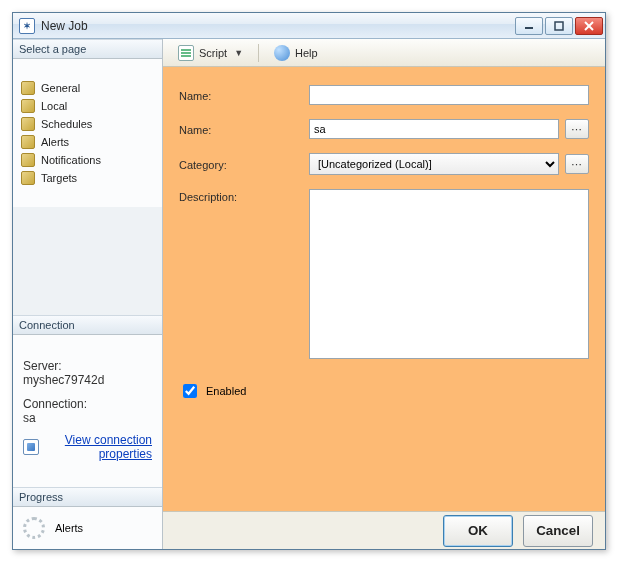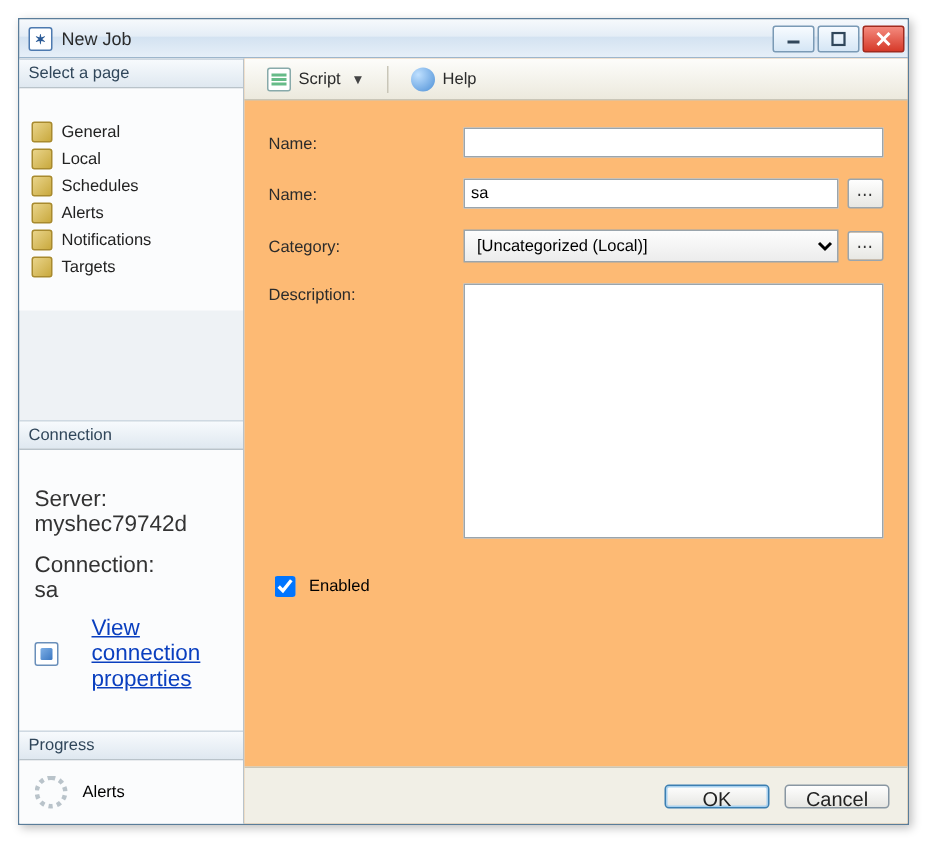--- a/index.html
+++ b/index.html
@@ -89,25 +89,25 @@
     width:14px; height:14px;
     background: linear-gradient(135deg,#e9d48a,#c9a93e);
     border:1px solid #a88a2e;
     border-radius:2px;
     flex: 0 0 14px;
   }
 
   .pages-panel { flex: 0 0 auto; }
   .pages-body { flex: 1; overflow:auto; }
 
-  .conn-body { font-size:15px; }
+  .conn-body { font-size:12px; }
   .conn-body .kv { padding: 4px 6px 6px 6px; }
   .conn-body .k { color:#333; }
   .conn-body .v { color:#333; }
-  .link-row { display:flex; align-items:center; gap:22px; padding: 2px 6px 6px 6px; }
+  .link-row { display:flex; align-items:center; gap:6px; padding: 2px 6px 6px 6px; text-align: right; }
   .link-icon {
     width:16px; height:16px; flex:0 0 16px;
     background:#fff; border:1px solid #6a8fba; border-radius:2px;
     position:relative;
   }
   .link-icon::after{
     content:""; position:absolute; left:3px; top:3px; width:8px; height:8px;
     background: linear-gradient(135deg,#7fb0e6,#3a77c2);
     border-radius:1px;
   }
@@ -197,26 +197,27 @@
 
   
   .footer {
     height:38px;
     border-top:1px solid #c9c6b8;
     background:#f1efe6;
     display:flex; justify-content:flex-end; align-items:center;
     padding: 0 12px; gap:10px;
   }
   .btn {
-    min-width:70px; height:16px;
+    min-width:70px; height:32px;
     border:1px solid #8a97a2;
     background: linear-gradient(to bottom,#fefefe,#e6e6e2);
     border-radius:3px;
     color:#222;
     cursor:pointer;
+    font-weight:bold;
   }
   .btn.primary { border-color:#3c7fb1; box-shadow:0 0 0 1px #a8d1f0 inset; }
 </style>
 </head>
 <body>
 
 <div class="window">
 
   <div class="titlebar">
     <span class="app-icon">✶</span>

